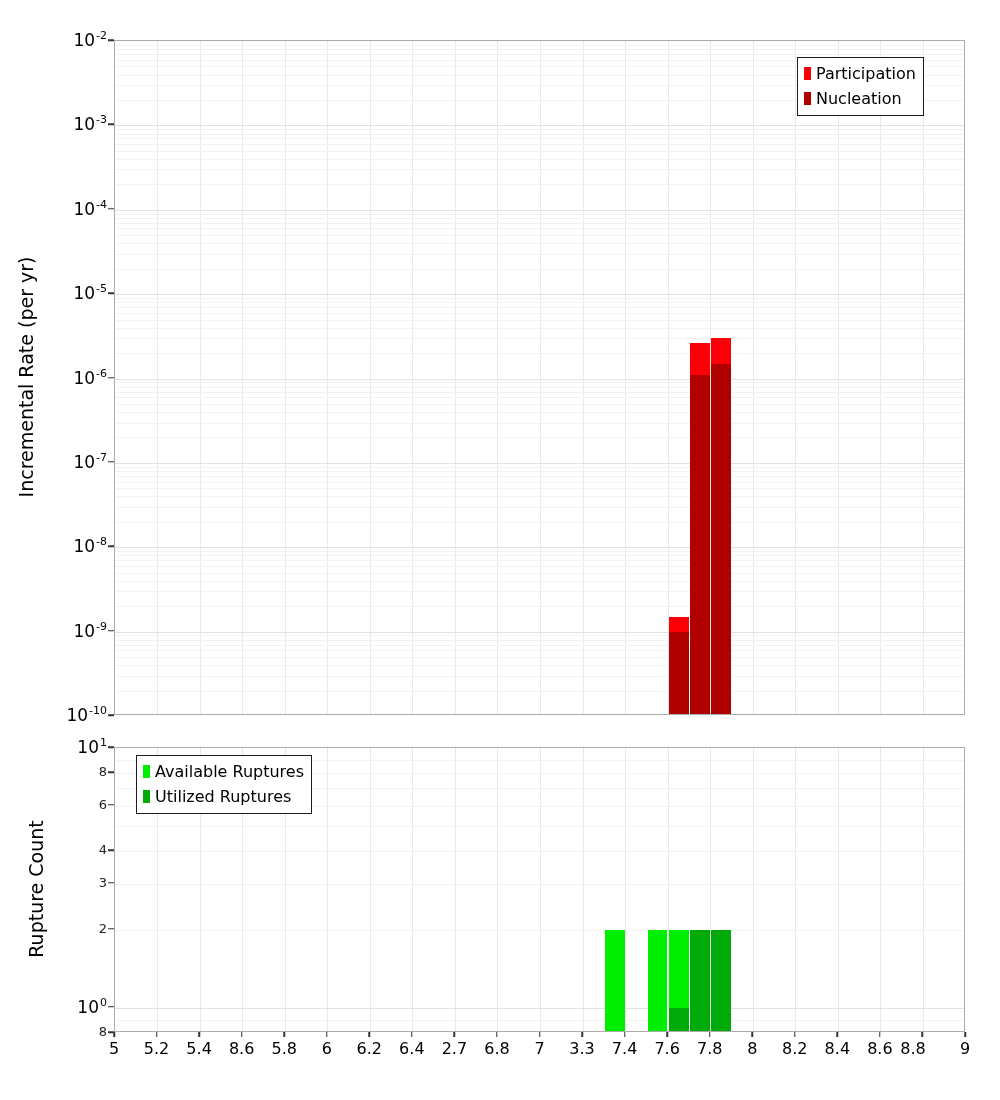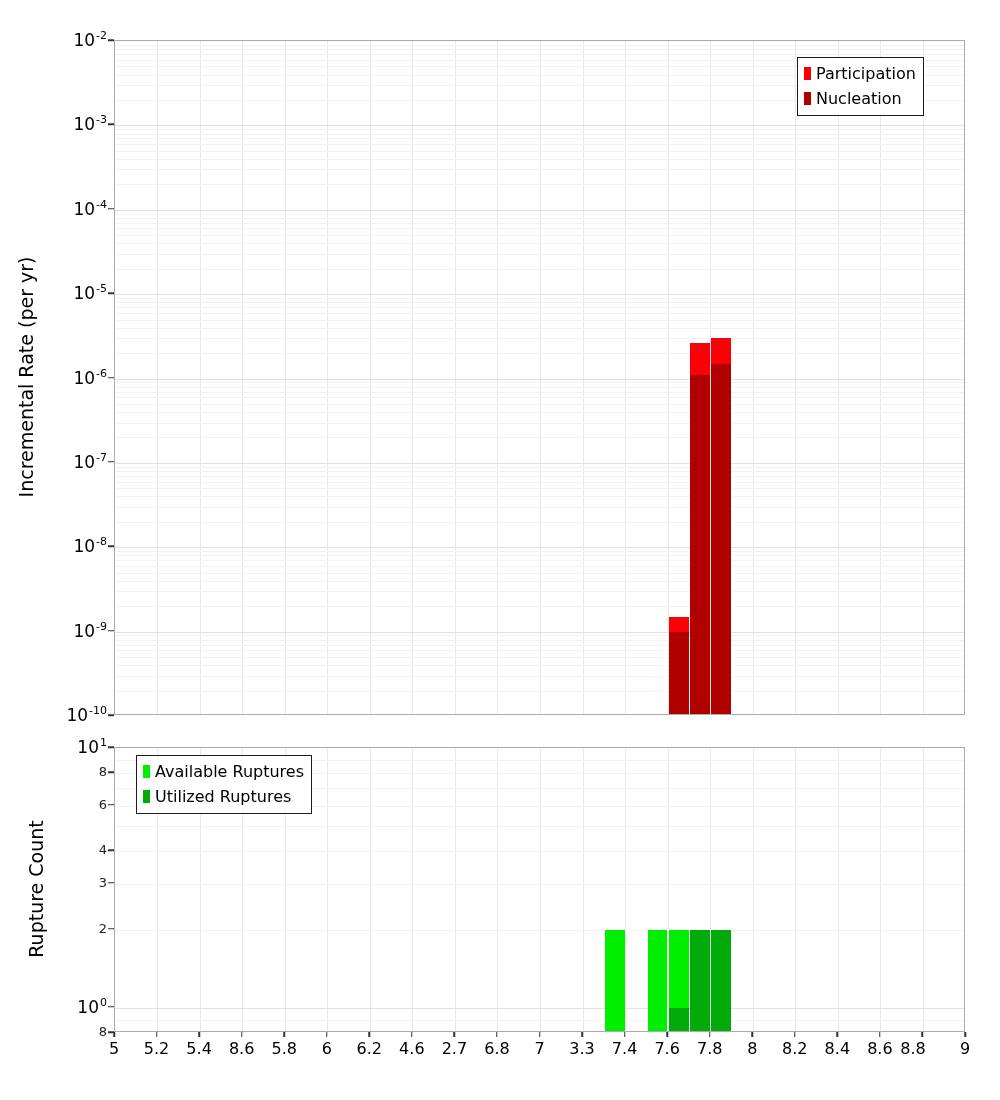--- a/index.html
+++ b/index.html
@@ -324,21 +324,21 @@
     <div class="xtick-label" style="left: 199.1px;">5.4</div>
     <div class="tick-mark-x" style="left: 241.65px; top: 1032px;"></div>
     <div class="xtick-label" style="left: 241.65px;">8.6</div>
     <div class="tick-mark-x" style="left: 284.2px; top: 1032px;"></div>
     <div class="xtick-label" style="left: 284.2px;">5.8</div>
     <div class="tick-mark-x" style="left: 326.75px; top: 1032px;"></div>
     <div class="xtick-label" style="left: 326.75px;">6</div>
     <div class="tick-mark-x" style="left: 369.3px; top: 1032px;"></div>
     <div class="xtick-label" style="left: 369.3px;">6.2</div>
     <div class="tick-mark-x" style="left: 411.85px; top: 1032px;"></div>
-    <div class="xtick-label" style="left: 411.85px;">4.6</div>
+    <div class="xtick-label" style="left: 411.85px;">6.4</div>
     <div class="tick-mark-x" style="left: 454.4px; top: 1032px;"></div>
     <div class="xtick-label" style="left: 454.4px;">2.7</div>
     <div class="tick-mark-x" style="left: 496.95px; top: 1032px;"></div>
     <div class="xtick-label" style="left: 496.95px;">6.8</div>
     <div class="tick-mark-x" style="left: 539.5px; top: 1032px;"></div>
     <div class="xtick-label" style="left: 539.5px;">7</div>
     <div class="tick-mark-x" style="left: 582.05px; top: 1032px;"></div>
     <div class="xtick-label" style="left: 582.05px;">3.3</div>
     <div class="tick-mark-x" style="left: 624.6px; top: 1032px;"></div>
     <div class="xtick-label" style="left: 624.6px;">7.4</div>

